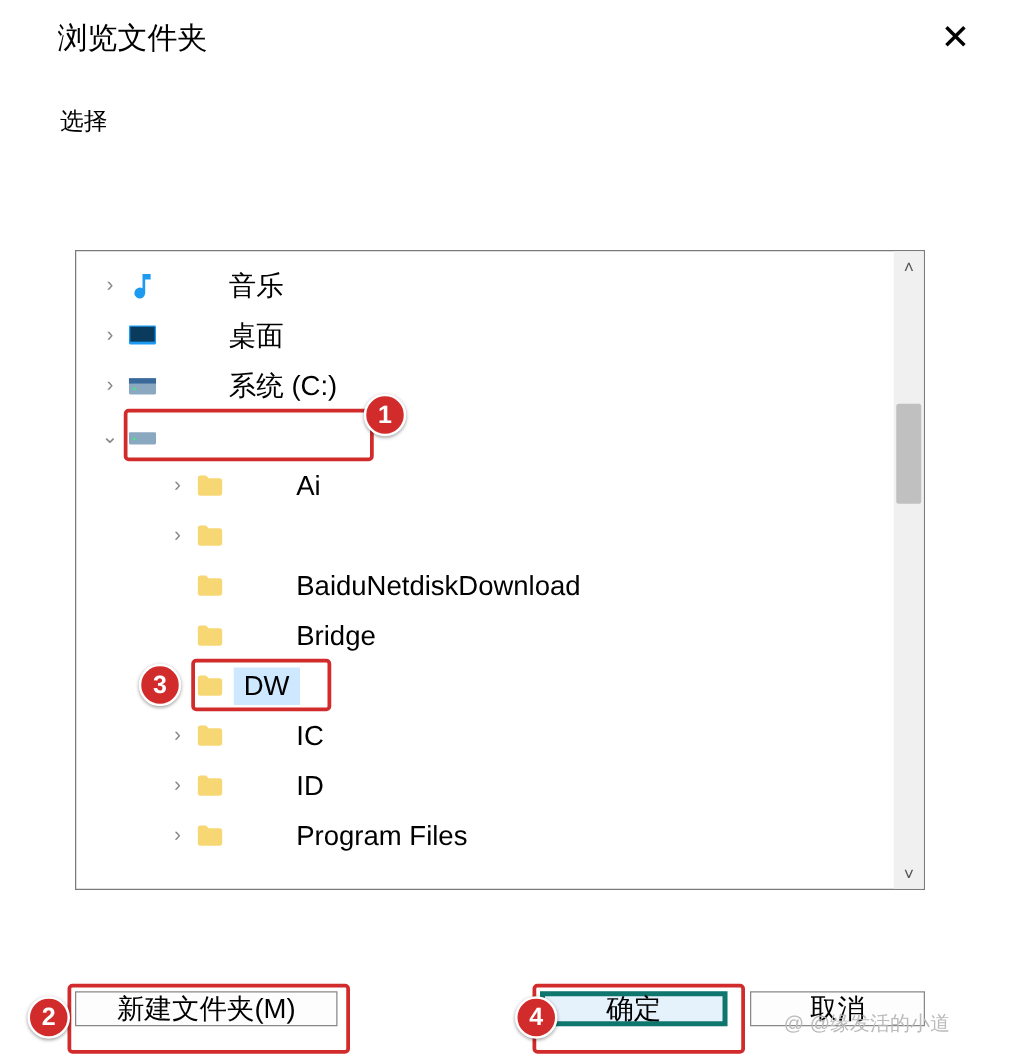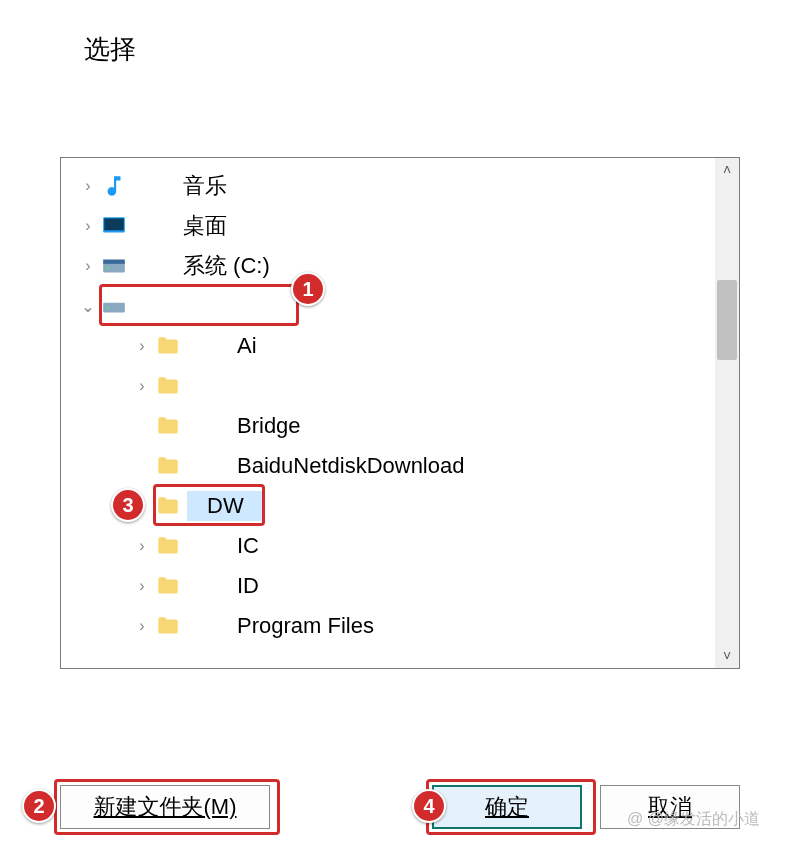--- a/index.html
+++ b/index.html
@@ -29,22 +29,22 @@
     color: #000;
   }
   .close-btn {
     font-size: 28px;
     color: #000;
     cursor: pointer;
     padding: 0 8px;
     line-height: 1;
   }
   .instr {
-    padding: 32px 0 0 84px;
-    font-size: 26px;
+    padding: 32px 0 0 48px;
+    font-size: 19px;
     color: #000;
   }
   .tree-outer {
     border: 1px solid #7a7a7a;
     margin: 90px 70px 0 60px;
     height: 512px;
     position: relative;
     background: #fff;
   }
   .tree-scroll {
@@ -101,21 +101,21 @@
     margin: 0 8px 0 2px;
     display: inline-flex;
     align-items: center;
     justify-content: center;
     flex-shrink: 0;
   }
   .icon svg { width: 100%; height: 100%; }
   .label { white-space: nowrap; margin-left: 48px; }
   .sel {
     background: #cde8ff;
-    padding: 2px 20px;
+    padding: 2px 8px;
     margin-left: -2px;
   }
   .annot-box {
     border: 3px solid #d12b2b;
     border-radius: 4px;
     position: absolute;
     pointer-events: none;
   }
   .annot-num {
     position: absolute;
@@ -136,51 +136,54 @@
   .button-row {
     position: absolute;
     left: 60px;
     right: 70px;
     bottom: 8px;
     height: 58px;
     display: flex;
     align-items: center;
   }
   .btn {
-    height: 44px;
+    height: 28px;
     padding: 0 22px;
     border: 1px solid #888;
     background: #fdfdfd;
     font-size: 22px;
     display: flex;
     align-items: center;
     justify-content: center;
     cursor: pointer;
-    text-decoration: underline;
   }
   .btn.ok {
-    border: 2px solid #0f766e;
+    border: 4px solid #0f766e;
     background: #e5f1fb;
     min-width: 150px;
   }
   .btn.cancel { min-width: 140px; }
   .watermark {
     position: absolute;
     right: 50px;
     bottom: 14px;
     color: #bbb;
     font-size: 16px;
     pointer-events: none;
   }
 </style>
 </head>
 <body>
 
 <div class="dialog">
 
+  <div class="titlebar">
+    <span class="title">浏览文件夹</span>
+    <span class="close-btn">✕</span>
+  </div>
 
   <div class="instr">选择</div>
 
   <div class="tree-outer">
     <div class="tree" id="tree">
         <div class="row">
           <span class="sp" style="width: 6px;"></span>
           <span class="exp">›</span>
           <span class="icon">
             <svg viewBox="0 0 24 24">
@@ -244,31 +247,31 @@
           </span>
         </div>
         <div class="row">
           <span class="sp" style="width: 60px;"></span>
           <span class="exp"></span>
           <span class="icon">
             <svg viewBox="0 0 24 24">
               <path fill="#f7d774" d="M3 6a2 2 0 0 1 2-2h4l2 2h8a2 2 0 0 1 2 2v9a2 2 0 0 1-2 2H5a2 2 0 0 1-2-2V6z"></path>
             </svg>
           </span>
+          <span class="label">BaiduNetdiskDownload</span>
+        </div>
+        <div class="row">
+          <span class="sp" style="width: 60px;"></span>
+          <span class="exp"></span>
+          <span class="icon">
+            <svg viewBox="0 0 24 24">
+              <path fill="#f7d774" d="M3 6a2 2 0 0 1 2-2h4l2 2h8a2 2 0 0 1 2 2v9a2 2 0 0 1-2 2H5a2 2 0 0 1-2-2V6z"></path>
+            </svg>
+          </span>
           <span class="label">Bridge</span>
-        </div>
-        <div class="row">
-          <span class="sp" style="width: 60px;"></span>
-          <span class="exp"></span>
-          <span class="icon">
-            <svg viewBox="0 0 24 24">
-              <path fill="#f7d774" d="M3 6a2 2 0 0 1 2-2h4l2 2h8a2 2 0 0 1 2 2v9a2 2 0 0 1-2 2H5a2 2 0 0 1-2-2V6z"></path>
-            </svg>
-          </span>
-          <span class="label">BaiduNetdiskDownload</span>
         </div>
         <div class="row">
           <span class="sp" style="width: 60px;"></span>
           <span class="exp"></span>
           <span class="icon">
             <svg viewBox="0 0 24 24">
               <path fill="#f7d774" d="M3 6a2 2 0 0 1 2-2h4l2 2h8a2 2 0 0 1 2 2v9a2 2 0 0 1-2 2H5a2 2 0 0 1-2-2V6z"></path>
             </svg>
           </span>
           <span class="label sel">DW</span>

